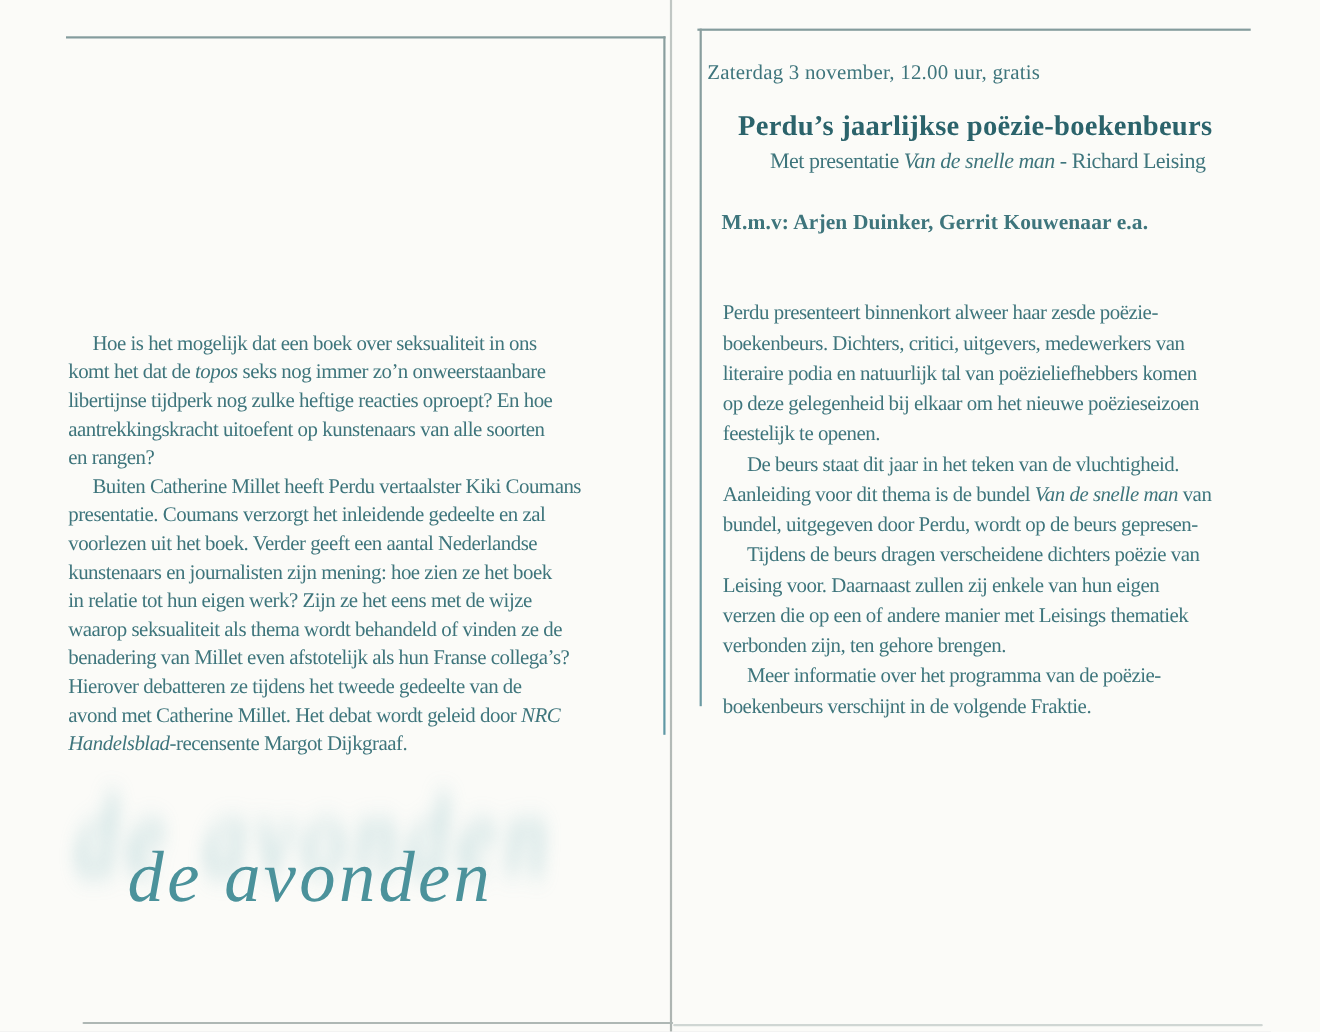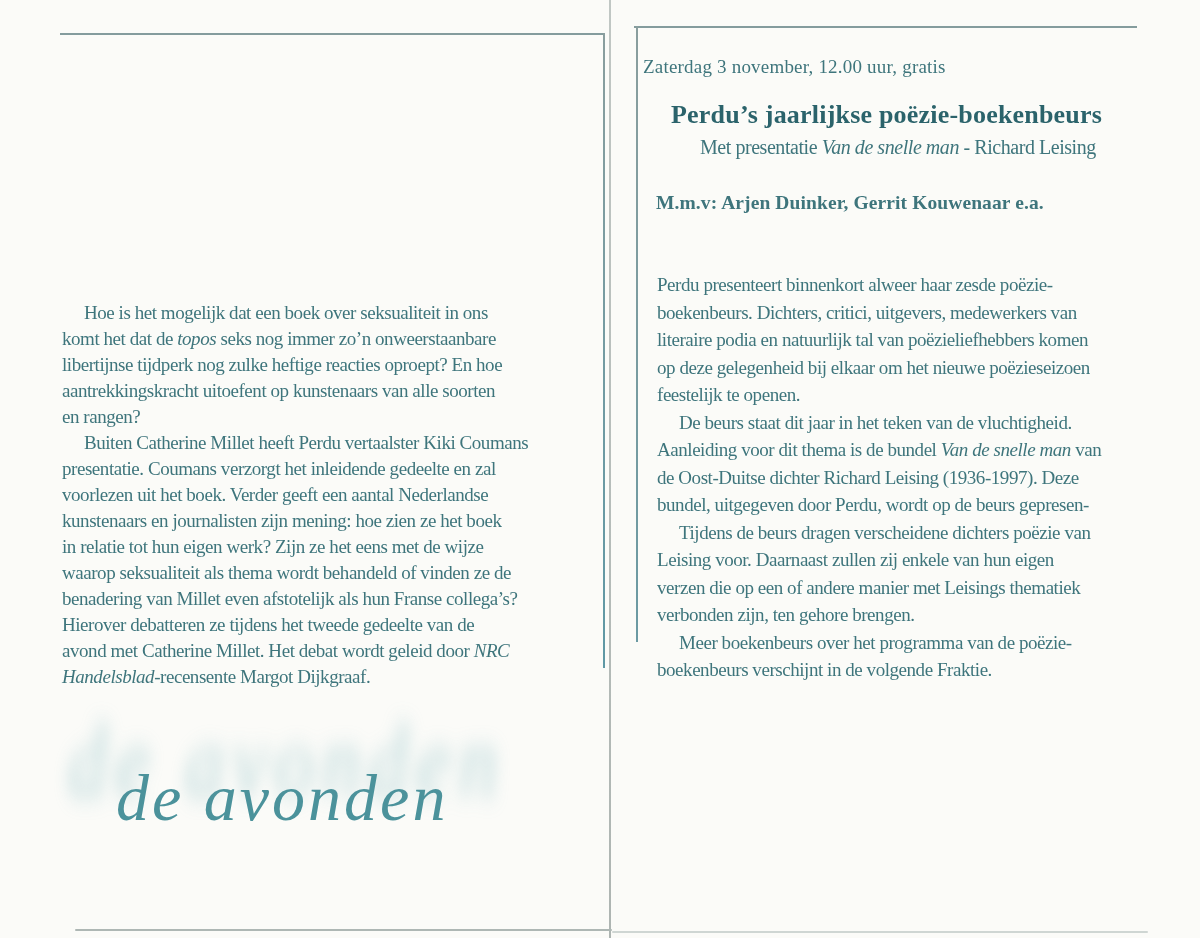--- a/index.html
+++ b/index.html
@@ -121,26 +121,25 @@
     <div class="credits">M.m.v: Arjen Duinker, Gerrit Kouwenaar e.a.</div>
 
     <div class="right-body">
         <div class="tline"><span>Perdu presenteert binnenkort alweer haar zesde poëzie-</span></div>
         <div class="tline"><span>boekenbeurs. Dichters, critici, uitgevers, medewerkers van</span></div>
         <div class="tline"><span>literaire podia en natuurlijk tal van poëzieliefhebbers komen</span></div>
         <div class="tline"><span>op deze gelegenheid bij elkaar om het nieuwe poëzieseizoen</span></div>
         <div class="tline"><span>feestelijk te openen.</span></div>
         <div class="tline ind"><span>De beurs staat dit jaar in het teken van de vluchtigheid.</span></div>
         <div class="tline"><span>Aanleiding voor dit thema is de bundel </span><em>Van de snelle man</em><span> van</span></div>
-        <div class="tline"><span>de Oost-Duitse dichter Richard Leising (1936-1997). Deze</span></div>
         <div class="tline"><span>bundel, uitgegeven door Perdu, wordt op de beurs gepresen-</span></div>
         <div class="tline ind"><span>Tijdens de beurs dragen verscheidene dichters poëzie van</span></div>
         <div class="tline"><span>Leising voor. Daarnaast zullen zij enkele van hun eigen</span></div>
         <div class="tline"><span>verzen die op een of andere manier met Leisings thematiek</span></div>
         <div class="tline"><span>verbonden zijn, ten gehore brengen.</span></div>
-        <div class="tline ind"><span>Meer boekenbeurs over het programma van de poëzie-</span></div>
+        <div class="tline ind"><span>Meer informatie over het programma van de poëzie-</span></div>
         <div class="tline"><span>boekenbeurs verschijnt in de volgende Fraktie.</span></div>
       </div>
   </div>
 
   <div class="edge edge-l"></div>
   <div class="edge edge-r"></div>
 </div>
 
 </body></html>

